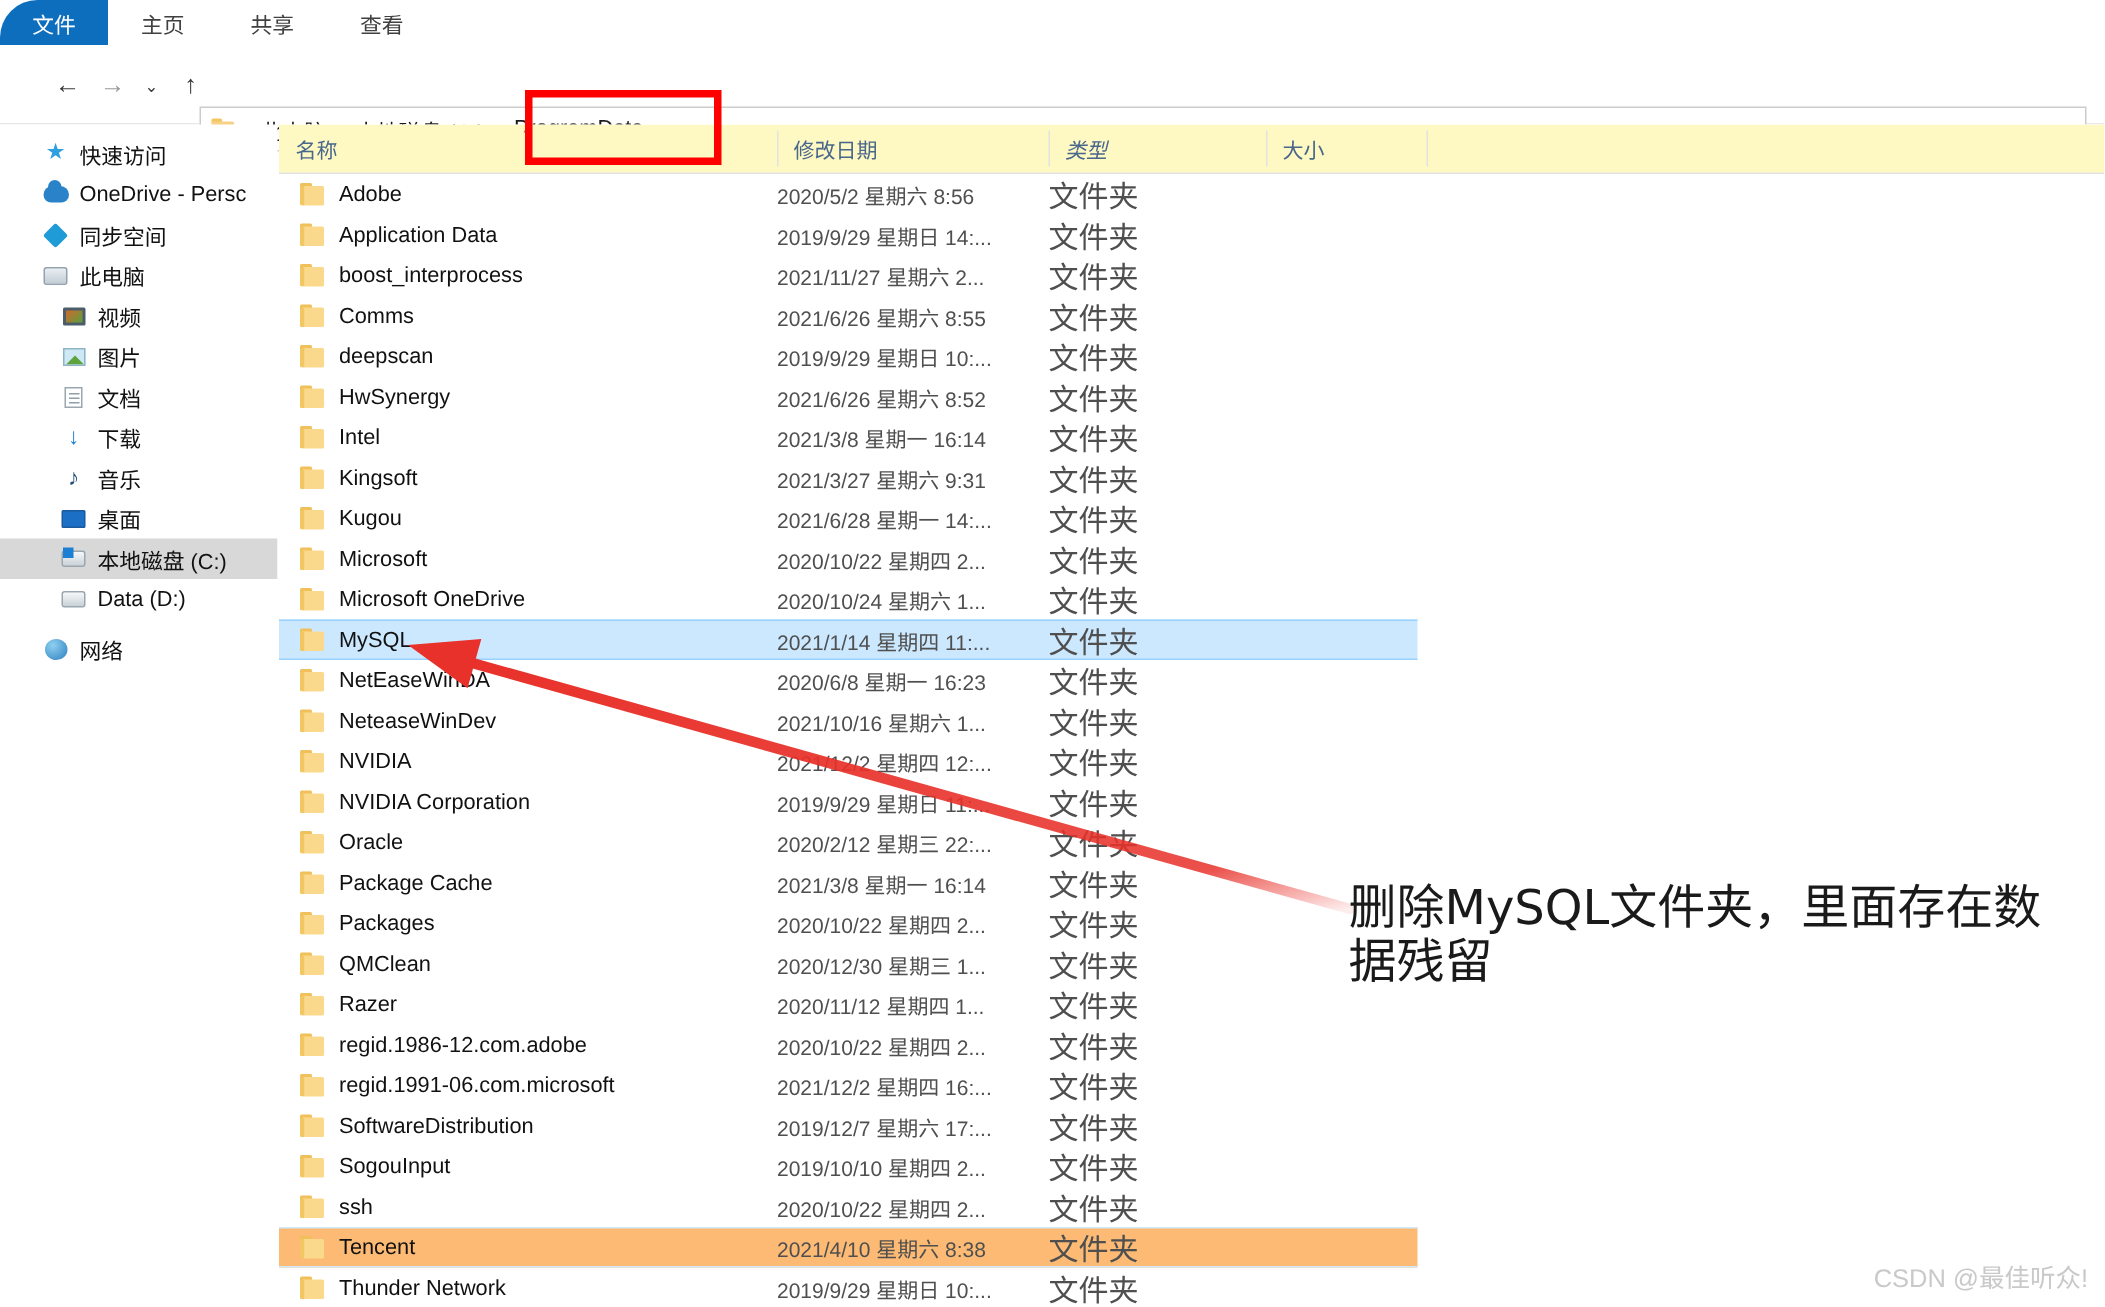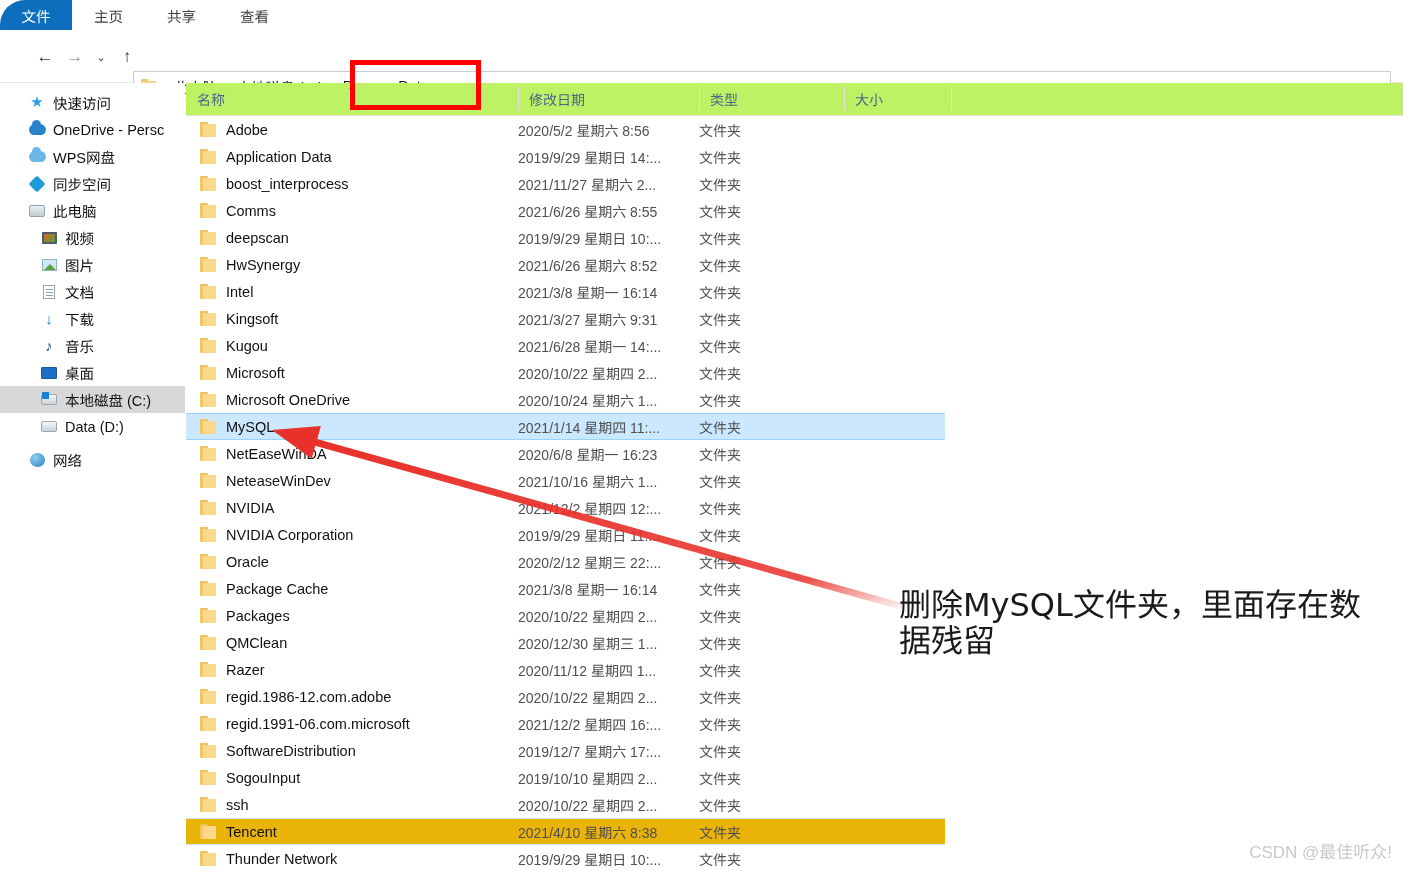--- a/index.html
+++ b/index.html
@@ -287,21 +287,21 @@
     position: absolute;
     left: 186px; top: 83px;
     width: 1217px;
     height: 788px;
     background: #ffffff;
     overflow: hidden;
   }
   .col-header {
     position: relative;
     height: 32px;
-    background: #bef264;
+    background: #fef9c3;
     border-bottom: 1px solid #e2e2e2;
   }
   .col-h {
     position: absolute;
     top: 0;
     height: 32px;
     display: flex;
     align-items: center;
     font-size: 14px;
     color: #49678c;
@@ -338,21 +338,21 @@
     cursor: default;
     white-space: nowrap;
   }
   .row.selected {
     background: #cce8ff;
     border-top: 1px solid #99d1ff;
     border-bottom: 1px solid #99d1ff;
     width: 759px;
   }
   .row.hovered {
-    background: #eab308;
+    background: #fdba74;
     border-top: 1px solid #cfe8fa;
     border-bottom: 1px solid #cfe8fa;
     width: 759px;
   }
   .cell-name {
     position: absolute;
     left: 0;
     display: flex;
     padding-left: 14px;
     font-size: 14.5px;
@@ -380,21 +380,21 @@
   }
   .cell-date {
     position: absolute;
     left: 332px;
     font-size: 14px;
     color: #4f4f4f;
   }
   .cell-type {
     position: absolute;
     left: 513px;
-    font-size: 14px;
+    font-size: 20px;
     color: #4f4f4f;
   }
 
   
   .annot-svg {
     position: absolute;
     left: 0; top: 0;
     width: 1403px; height: 871px;
     pointer-events: none;
     z-index: 30;
@@ -469,26 +469,20 @@
       <span class="side-label">快速访问</span>
     </div>
 
     <div class="side-item">
       <span class="side-ico">
           <span class="ico-cloud"></span>
         </span>
       <span class="side-label">OneDrive - Persc</span>
     </div>
 
-    <div class="side-item">
-      <span class="side-ico">
-          <span class="ico-cloud light"></span>
-        </span>
-      <span class="side-label">WPS网盘</span>
-    </div>
 
     <div class="side-item">
       <span class="side-ico">
           <span class="ico-diamond"></span>
         </span>
       <span class="side-label">同步空间</span>
     </div>
 
     <div class="side-item">
       <span class="side-ico">
@@ -564,21 +558,21 @@
   </div>
 
   <div class="filelist">
 
     <div class="col-header">
       <div class="col-h" style="left:0px;width:332px;">名称</div>
       <div class="sort-caret" style="left:163px;">^</div>
       <div class="col-divider" style="left:332px;"></div>
       <div class="col-h" style="left:332px;width:181px;">修改日期</div>
       <div class="col-divider" style="left:513px;"></div>
-      <div class="col-h" style="left:513px;width:145px;">类型</div>
+      <div class="col-h" style="left:513px;width:145px;font-style:italic;">类型</div>
       <div class="col-divider" style="left:658px;"></div>
       <div class="col-h" style="left:658px;width:107px;">大小</div>
       <div class="col-divider" style="left:765px;"></div>
     </div>
 
     <div class="rows" id="rows-container">
         <div class="row">
           <div class="cell-name">
             <span class="folder-ico">
               <span class="fl-tab"></span>

